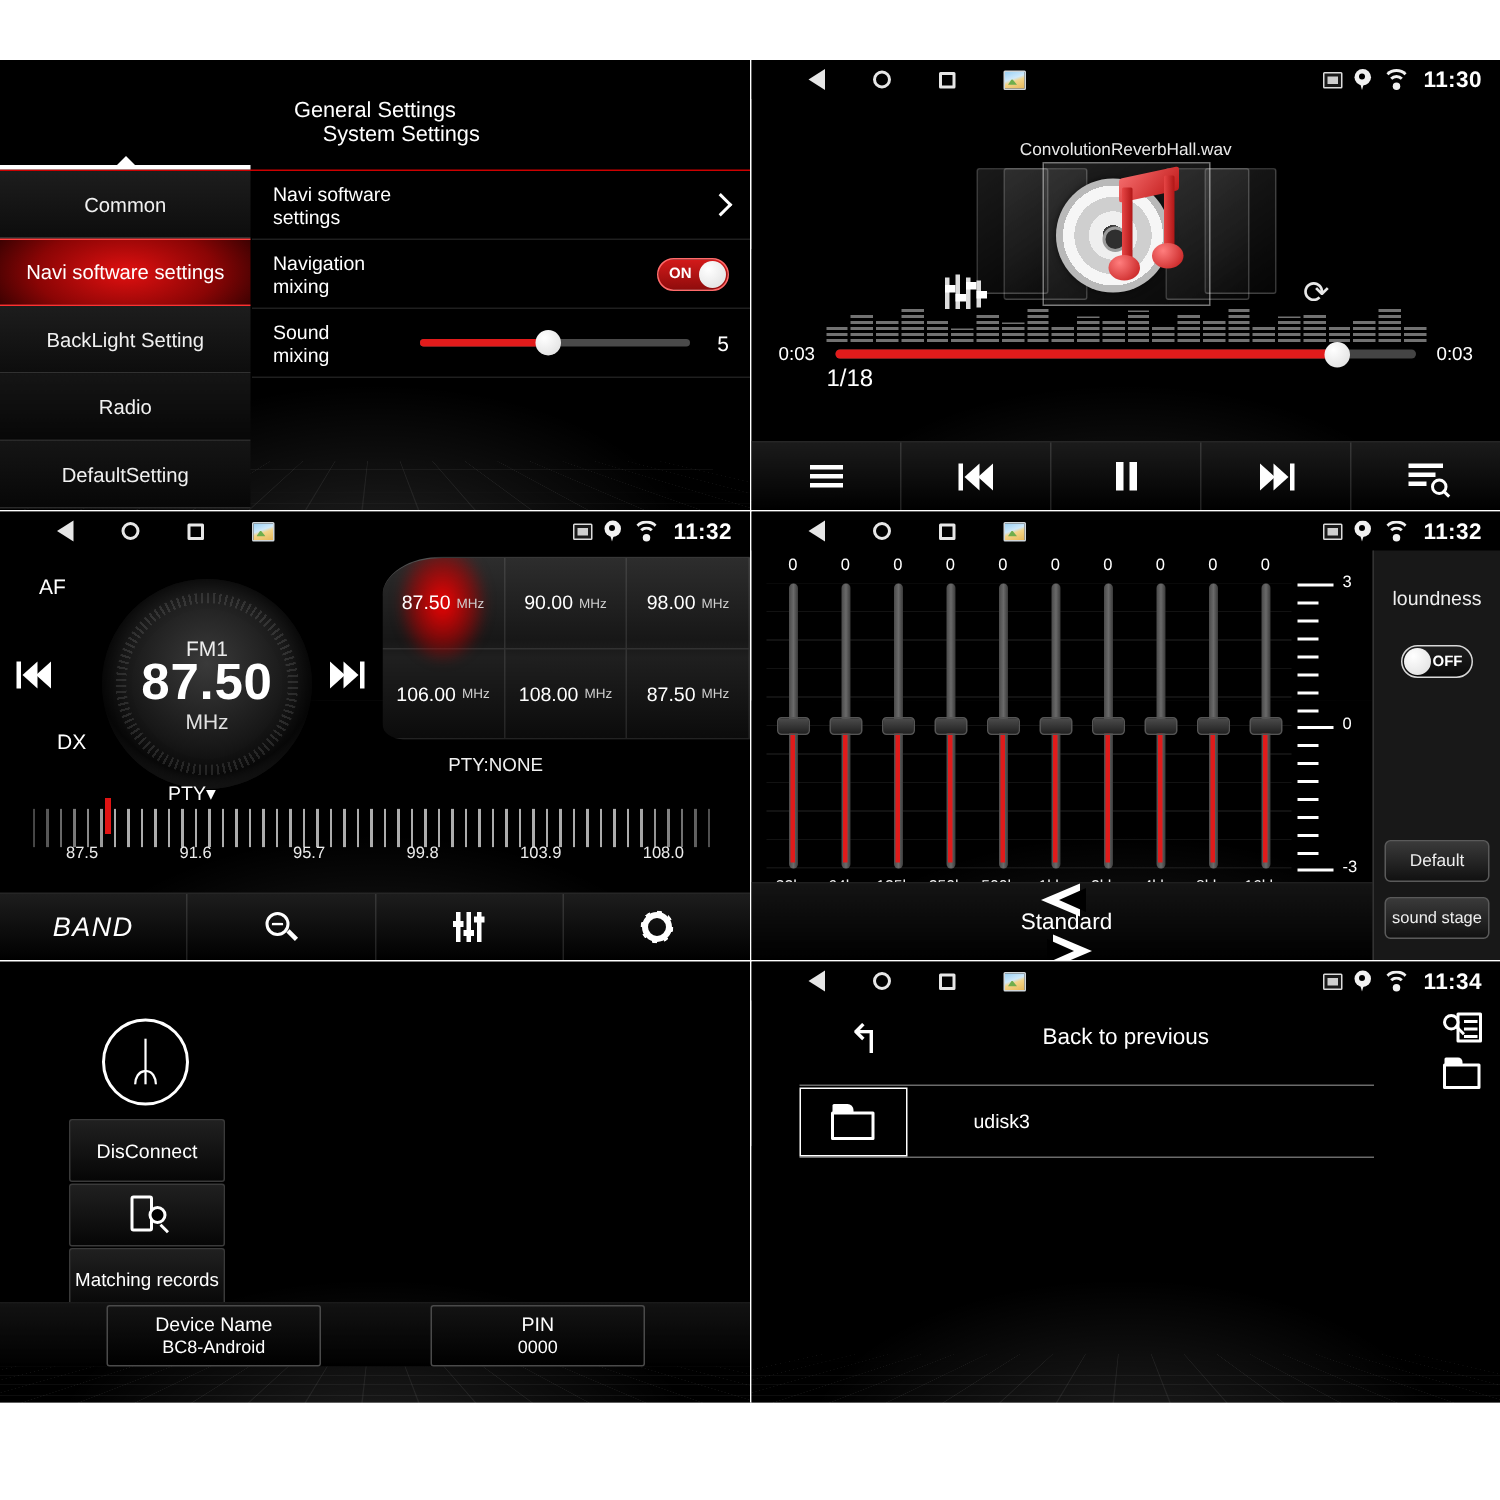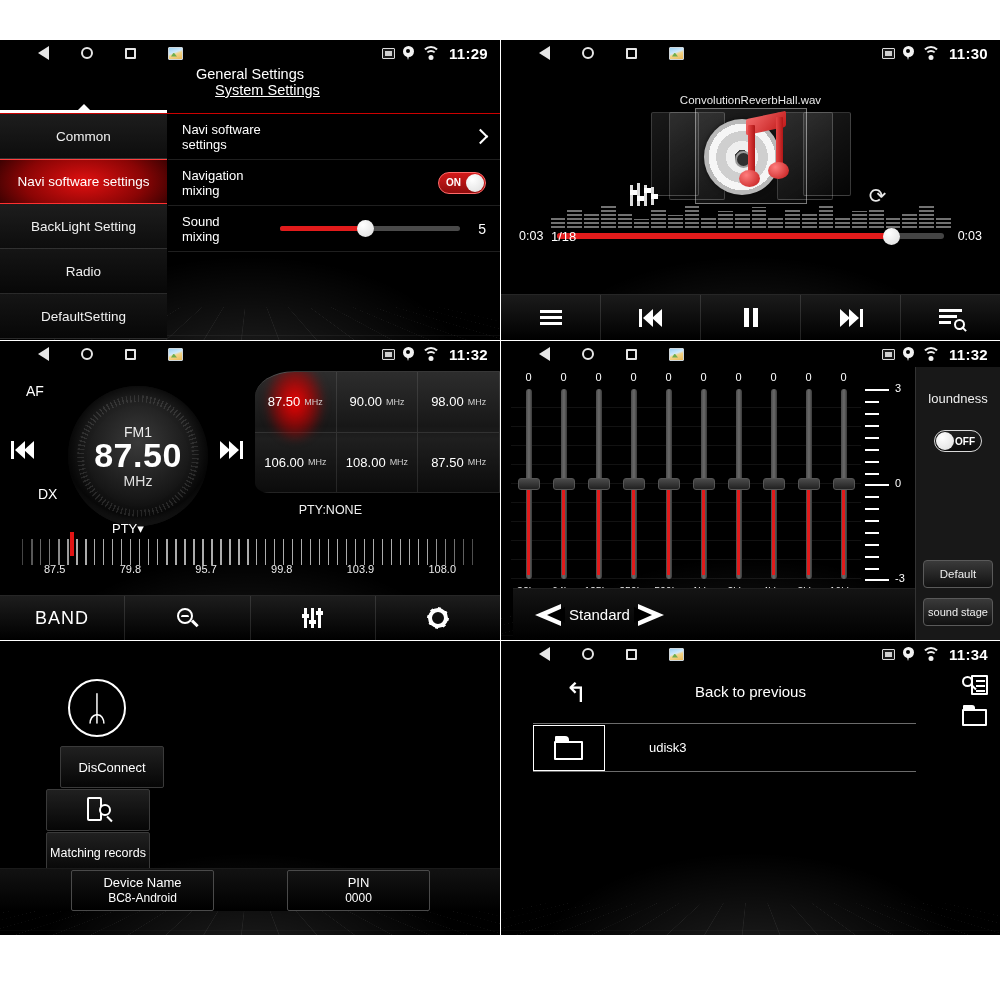--- a/index.html
+++ b/index.html
@@ -119,21 +119,21 @@
     transform-origin: 50% 100%;
   }
 
   
   .p-settings .tabs {
     position: absolute; top: 26px; left: 0; width: 100%; height: 46px;
     display: flex; align-items: center; z-index: 5; flex-direction: column;
   }
   .tab { font-size: 14.5px; color: #fff; }
   .tab.t1 { width: 167px; text-align: center; }
-  .tab.t2 { margin-left: 35px; text-decoration: underline; }
+  .tab.t2 { margin-left: 35px; }
   .tabunderline {
     position: absolute; top: 70px; left: 0; width: 167px; height: 3px;
     background: #ffffff; z-index: 6;
   }
   .tabarrow {
     position: absolute; top: 64px; left: 77px; width: 0; height: 0;
     border-left: 7px solid transparent; border-right: 7px solid transparent;
     border-bottom: 7px solid #ffffff; z-index: 7;
   }
   .redline {
@@ -288,21 +288,21 @@
   .ptime { font-size: 12.5px; color: #fff; }
   .ptrack {
     flex: 1; position: relative; height: 6px; margin: 0 14px; background: #444; border-radius: 3px;
   }
   .pfill { position: absolute; left: 0; top: 0; height: 100%; width: 86.5%; background: #e21b1b; border-radius: 3px; }
   .pknob {
     position: absolute; left: 86.5%; top: 50%; width: 17px; height: 17px;
     margin: -8.5px 0 0 -8.5px; border-radius: 50%;
     background: radial-gradient(circle at 35% 30%, #fff, #dcdcdc);
   }
-  .trackno { position: absolute; left: 50px; bottom: 96px; font-size: 13px; color: #fff; z-index: 9; }
+  .trackno { position: absolute; left: 50px; bottom: 78px; font-size: 16px; color: #fff; z-index: 9; }
   .nolyrics { position: absolute; left: 0; right: 0; bottom: 50px; text-align: center; font-size: 12.5px; color: #e4e4e4; z-index: 9; }
   .ctrlbar {
     position: absolute; left: 0; right: 0; bottom: 0; height: 46px;
     display: flex; z-index: 10;
     background: linear-gradient(180deg,#1b1b1b,#000);
     border-top: 1px solid rgba(255,255,255,.15);
   }
   .ctrlbtn {
     flex: 1; display: flex; align-items: center; justify-content: center;
     border-right: 1px solid rgba(255,255,255,.13); color: #fff;
@@ -400,21 +400,21 @@
     display: flex; justify-content: space-between; padding: 0 22px;
   }
   .tunelabels span { font-size: 11px; color: #ececec; }
   .bottombar {
     position: absolute; left: 0; right: 0; bottom: 0; height: 45px; display: flex; z-index: 10;
     background: linear-gradient(180deg,#1d1d1d,#000);
     border-top: 1px solid rgba(255,255,255,.15);
   }
   .bottombar .bbtn {
     flex:1; display:flex; align-items:center; justify-content:center;
-    border-right: 1px solid rgba(255,255,255,.12); color:#fff; font-size: 18px; letter-spacing: 1px;
+    border-right: 1px solid rgba(255,255,255,.12); color:#fff; font-size: 18px; letter-spacing: 1px; font-style: italic;
   }
   .bottombar .bbtn:last-child { border-right: none; }
   .ico-scan { width: 21px; height: 21px; position: relative; }
   .ico-scan .c { position: absolute; left:0; top:0; width: 16px; height: 16px; border:2px solid #fff; border-radius: 50%; }
   .ico-scan .h { position: absolute; left: 14px; top: 14px; width: 8px; height: 2.5px; background:#fff; transform: rotate(45deg); }
   .ico-scan .w { position:absolute; left:4px; top:7px; width:8px; height:3px; border-top:2px solid #fff; border-radius:2px; }
   .ico-eq { width: 22px; height: 20px; position: relative; }
   .ico-eq .bar { position: absolute; width: 3px; background:#fff; }
   .ico-eq .e1 { left:2px; top:0; height:20px } .ico-eq .e2 { left:9px; top:0; height:20px } .ico-eq .e3 { left:16px; top:0; height:20px }
   .ico-eq .kn { position:absolute; width:7px; height:4px; background:#fff; }
@@ -460,24 +460,25 @@
     background: repeating-linear-gradient(0deg, rgba(255,255,255,.07) 0 1px, rgba(0,0,0,0) 1px 19px);
   }
   .eqruler { position: absolute; left: 362px; top: 44px; width: 40px; height: 198px; z-index: 8; }
   .eqruler .tick { position: absolute; left: 2px; height: 2px; background: #fff; }
   .eqruler .lbl { position: absolute; left: 32px; font-size: 11px; color: #fff; transform: translateY(-7px); }
   .eqbands {
     position: absolute; left: 10px; top: 244px; width: 350px; height: 18px; z-index: 8; display: flex;
   }
   .eqbands span { flex:1; text-align:center; font-size: 10.5px; color: #f0f0f0; }
   .eqnav {
-    position: absolute; left: 12px; width: 420px; bottom: 0; height: 52px; z-index: 10;
-    display: flex; align-items: center; padding: 0 22px;
+    position: absolute; left: 0; width: 420px; bottom: 0; height: 52px; z-index: 10;
+    display: flex; align-items: center; justify-content: space-between; padding: 0 22px;
     background: linear-gradient(180deg,#141414,#000);
     border-top: 1px solid rgba(255,255,255,.12);
+    flex-direction: column;
   }
   .arrow-l, .arrow-r { width: 34px; height: 22px; position: relative; }
   .arrow-l::before {
     content:""; position:absolute; left:0; top:0; width:0; height:0;
     border-top: 11px solid transparent; border-bottom: 11px solid transparent; border-right: 26px solid #fff;
   }
   .arrow-l::after {
     content:""; position:absolute; left:12px; top:3px; width:0; height:0;
     border-top: 8px solid transparent; border-bottom: 8px solid transparent; border-right: 18px solid #000;
   }
@@ -521,21 +522,21 @@
     display: flex; align-items: center; justify-content: center;
     font-size: 34px; color: #fff; line-height: 1;
   }
   .btbtn {
     position: absolute; left: 46px; width: 104px; height: 42px; z-index: 8;
     background: linear-gradient(180deg,#202020,#060606);
     border: 1px solid #3a3a3a; border-radius: 2px;
     display: flex; align-items: center; justify-content: center;
     color: #fff; font-size: 13px;
   }
-  .btbtn.b1 { top: 105px; margin-left: 14px; }
+  .btbtn.b1 { top: 105px; }
   .btbtn.b2 { top: 148px; }
   .btbtn.b3 { top: 191px; font-size: 12.5px; }
   .ico-devsearch { width: 26px; height: 26px; position: relative; }
   .ico-devsearch .ph {
     position:absolute; left:2px; top:0; width:15px; height:24px;
     border: 2px solid #fff; border-radius: 2px;
   }
   .ico-devsearch .mg {
     position:absolute; right:0px; top:7px; width:12px; height:12px;
     border: 2px solid #fff; border-radius:50%; background:#000;
@@ -609,40 +610,20 @@
   .fb-name { margin-left: 44px; font-size: 13px; color: #fff; }
 </style>
 </head>
 <body>
 
 <div class="grid">
 
   <div class="panel r0 p-settings">
     <div class="floor"></div>
 
-    <div class="statusbar">
-      <div class="navbtns">
-        <div class="nav-back"></div>
-        <div class="nav-home"></div>
-        <div class="nav-recent"></div>
-        <div class="nav-photo"></div>
-      </div>
-      <div class="status-right">
-        <div class="ic-sd"></div>
-        <div class="ic-pin">
-            <i></i>
-          </div>
-        <div class="ic-wifi">
-            <span class="w1"></span>
-            <span class="w2"></span>
-            <span class="w3"></span>
-          </div>
-        <div class="clock">11:29</div>
-      </div>
-    </div>
 
     <div class="tabs">
       <div class="tab t1">General Settings</div>
       <div class="tab t2">System Settings</div>
     </div>
     <div class="tabunderline"></div>
     <div class="tabarrow"></div>
     <div class="redline"></div>
 
     <div class="sidelist">
@@ -896,21 +877,21 @@
       </div>
     </div>
 
     <div class="ptynone">PTY:NONE</div>
     <div class="ptydrop"><span>PTY</span>▾</div>
 
     <div class="tunescale"></div>
     <div class="tunemark"></div>
     <div class="tunelabels">
       <span>87.5</span>
-      <span>79.8</span>
+      <span>91.6</span>
       <span>95.7</span>
       <span>99.8</span>
       <span>103.9</span>
       <span>108.0</span>
     </div>
 
     <div class="bottombar">
       <div class="bbtn">BAND</div>
       <div class="bbtn">
         <div class="ico-scan">

